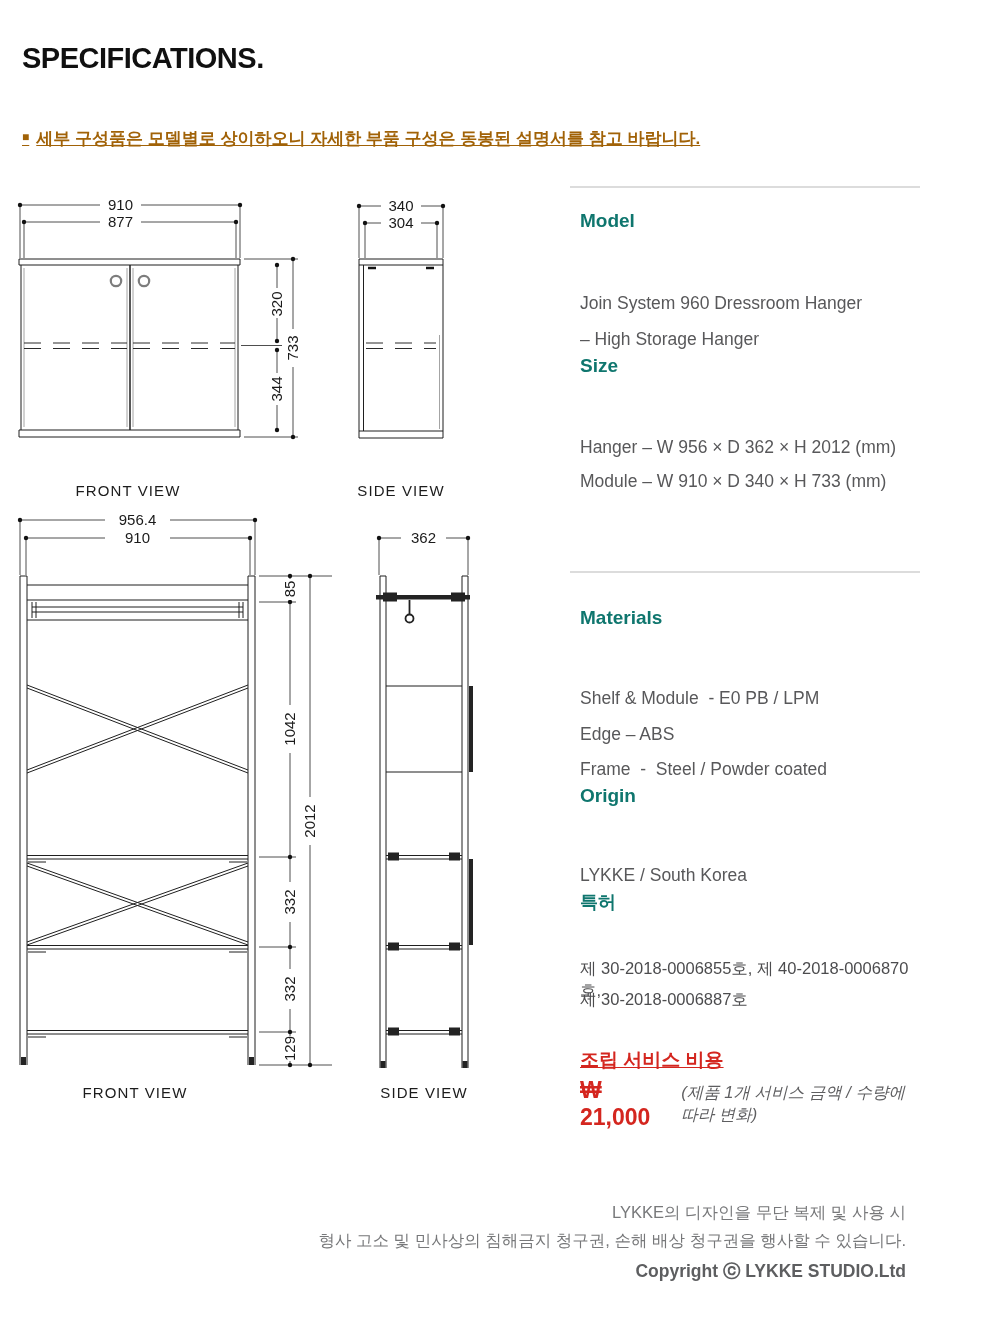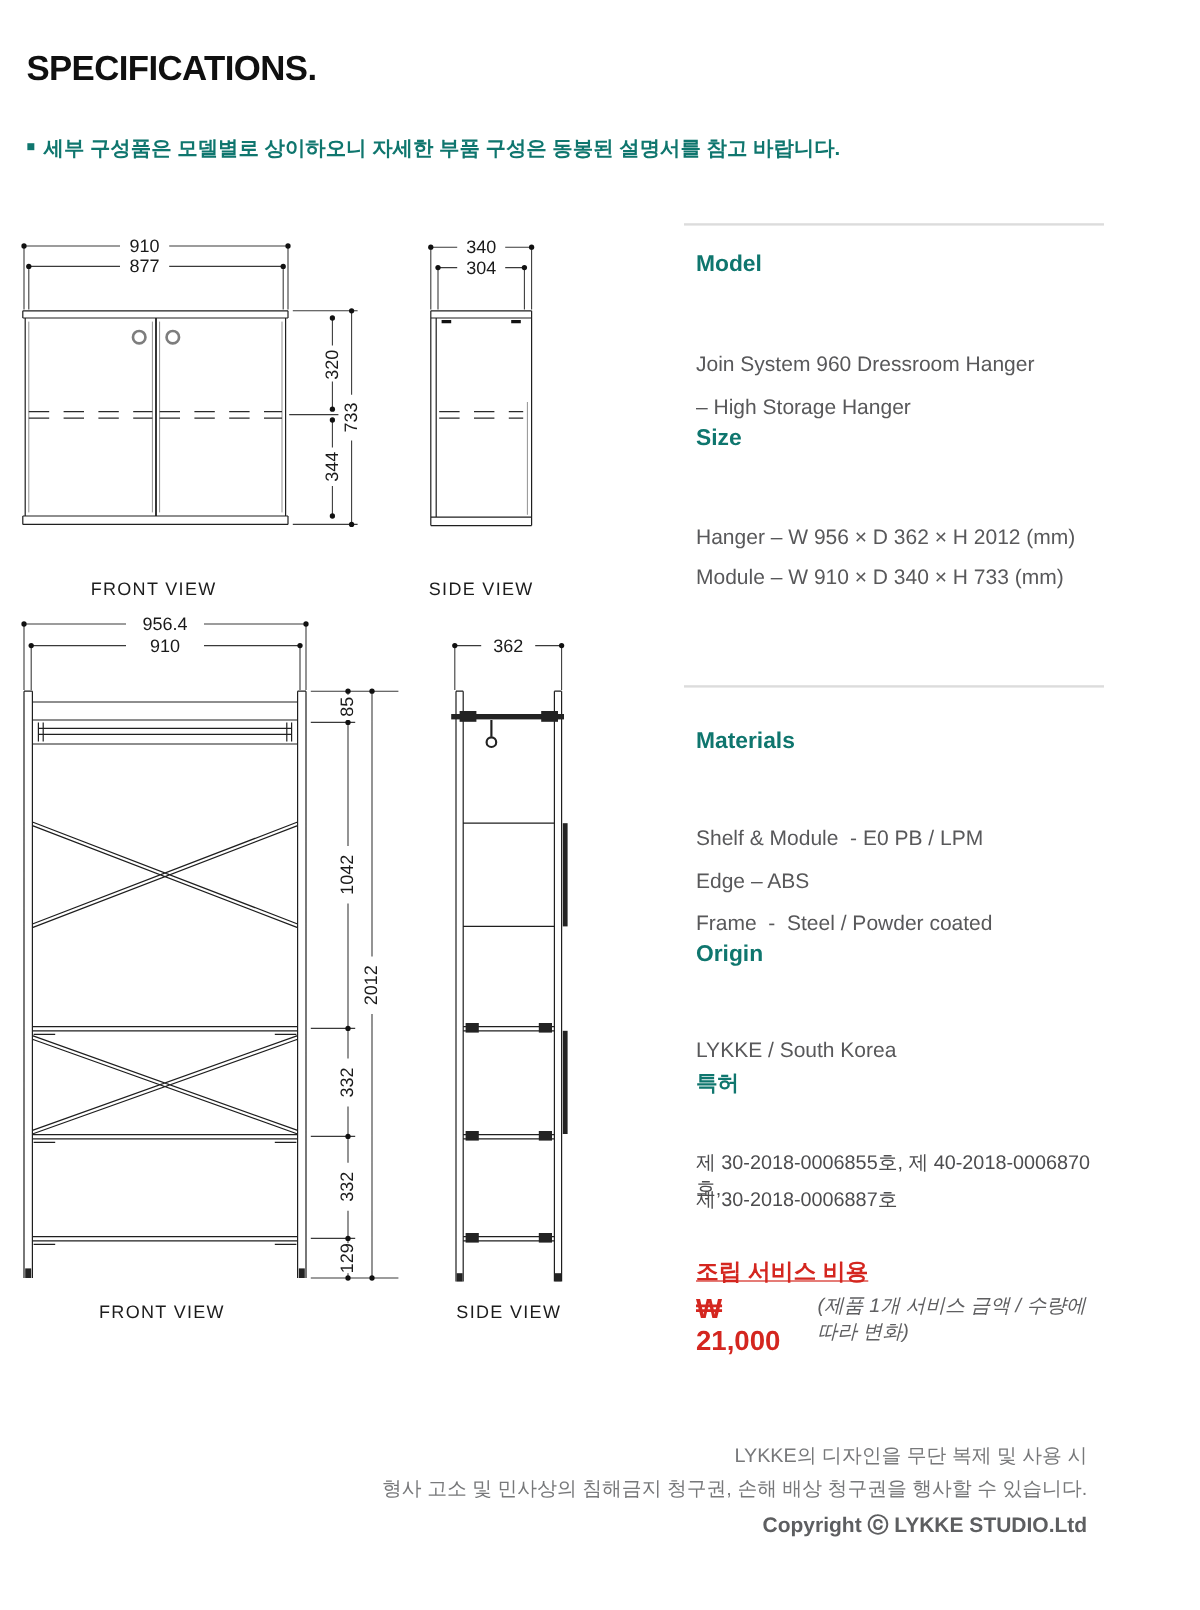--- a/index.html
+++ b/index.html
@@ -1,28 +1,28 @@
 <!DOCTYPE html>
 <html><head>
 <meta charset="utf-8">
 <style>
   html,body{margin:0;padding:0;background:#fff;}
   .canvas{position:relative;width:920px;height:1342px;background:#fff;
           font-family:"Liberation Sans",sans-serif;overflow:hidden;}
   .abs{position:absolute;}
   .page-title{left:22px;top:22px;font-size:29px;line-height:34px;font-weight:800;
               letter-spacing:-0.5px;color:#101010;}
-  .note{left:22px;top:112px;font-size:17px;font-weight:700;color:#0f766e;white-space:pre-wrap;}
+  .note{left:22px;top:127px;font-size:17px;font-weight:700;color:#a16207;white-space:pre-wrap;text-decoration:underline;}
   .note .bullet{font-size:12px;vertical-align:3px;margin-right:7px;}
   .divider{height:0;border-top:2px solid #dcdcdc;}
   .hd{font-size:19px;font-weight:700;color:#0f766e;}
   .txt{font-size:17.5px;color:#58585a;white-space:pre-wrap;margin-top:44px;}
   .pat{font-size:16.5px;color:#4c4c4e;white-space:pre-wrap;}
   .redhd{font-size:19px;font-weight:700;text-decoration:underline;}
-  .price-row{display:flex;align-items:flex-start;}
+  .price-row{display:flex;align-items:center;}
   .price{font-size:23px;font-weight:700;}
   .price-note{font-size:16.5px;color:#5e5e60;margin-left:24px;font-style:italic;}
   .foot{right:14px;text-align:right;font-size:16.5px;color:#77787a;}
   .foot-c{right:14px;text-align:right;font-size:17.5px;font-weight:600;color:#5d5e60;}
   
   .ln{stroke:#1f1f1f;stroke-width:1;fill:none;}
   .lnB{stroke:#1f1f1f;stroke-width:1.5;fill:none;}
   .ln3{stroke:#111;stroke-width:2.6;fill:none;}
   .thin{stroke:#8d8d8d;stroke-width:0.8;fill:none;}
   .dash{stroke:#2a2a2a;stroke-width:1;fill:none;stroke-dasharray:17 12;}

